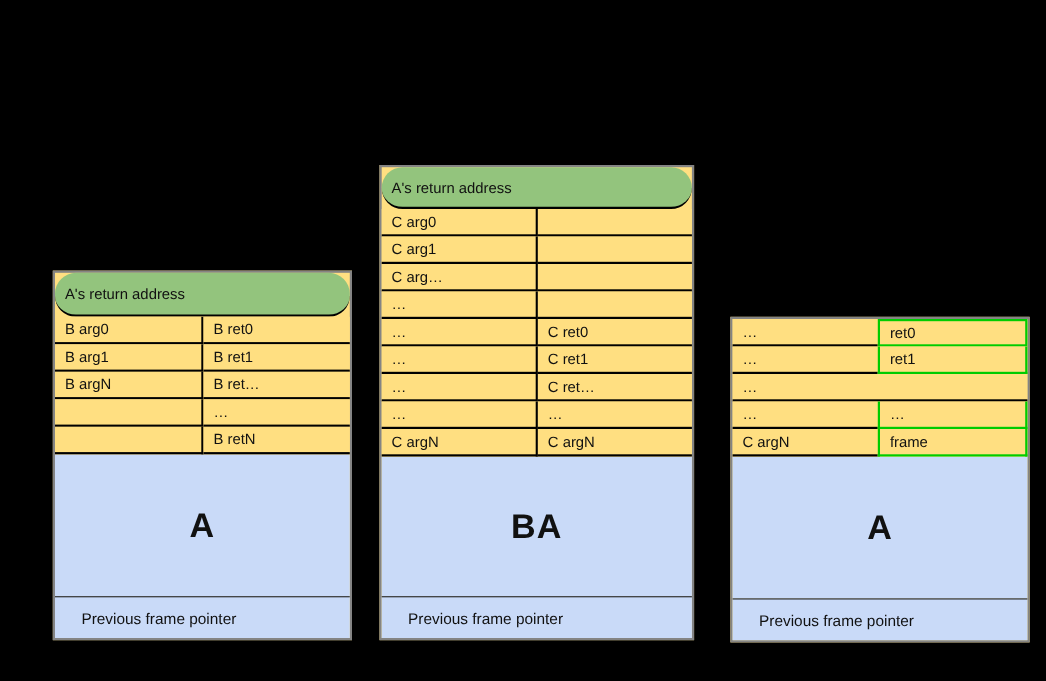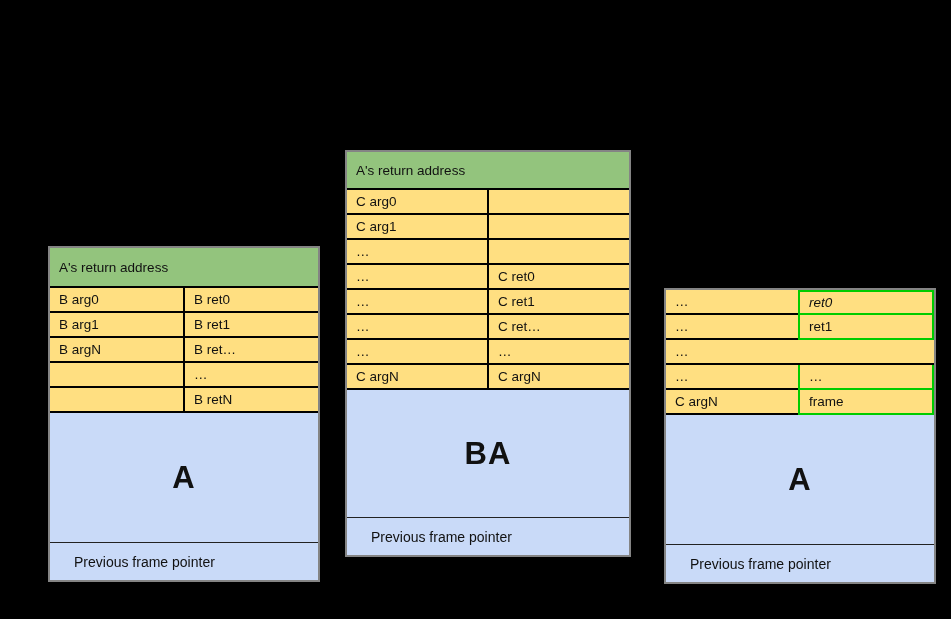--- a/index.html
+++ b/index.html
@@ -33,20 +33,21 @@
   #stack-right{left:664px;top:288px;width:272px;}
 
   .hdr{
     height:40px;
     background:var(--green);
     display:flex;align-items:center;
     padding-left:9px;
     font-size:13.5px;
     border-bottom:2px solid var(--cell_border);
     box-sizing:border-box;
+    border-radius:19px;
   }
   #stack-middle .hdr{height:38px;}
 
   .row{display:flex;height:25px;box-sizing:border-box;}
   .cell{
     flex:1;
     background:var(--yellow);
     display:flex;align-items:center;
     padding-left:9px;
     font-size:13.5px;
@@ -55,21 +56,21 @@
     overflow:hidden;white-space:nowrap;text-align:right;
   }
   .cell.c0{border-right:2px solid var(--cell_border);}
 
   
   #stack-right .cell.c0{border-right:none;}
   #stack-right .cell.c1{
     border:2px solid var(--highlight_green);
     border-top:none;
   }
-  #stack-right .row:first-child .cell.c1{border-top:2px solid var(--highlight_green);font-style:italic;}
+  #stack-right .row:first-child .cell.c1{border-top:2px solid var(--highlight_green);}
 
   .frame{
     background:var(--blue);
     display:flex;align-items:center;justify-content:center;
     font-weight:bold;
     font-size:31px;
     letter-spacing:1px;
   }
   #stack-left .frame{height:129px;}
   #stack-middle .frame{height:127px;}
@@ -122,20 +123,24 @@
     <div class="hdr">A's return address</div>
     <div class="row">
       <div class="cell c0">C arg0</div>
       <div class="cell c1"></div>
     </div>
     <div class="row">
       <div class="cell c0">C arg1</div>
       <div class="cell c1"></div>
     </div>
     <div class="row">
+      <div class="cell c0">C arg…</div>
+      <div class="cell c1"></div>
+    </div>
+    <div class="row">
       <div class="cell c0">…</div>
       <div class="cell c1"></div>
     </div>
     <div class="row">
       <div class="cell c0">…</div>
       <div class="cell c1">C ret0</div>
     </div>
     <div class="row">
       <div class="cell c0">…</div>
       <div class="cell c1">C ret1</div>

